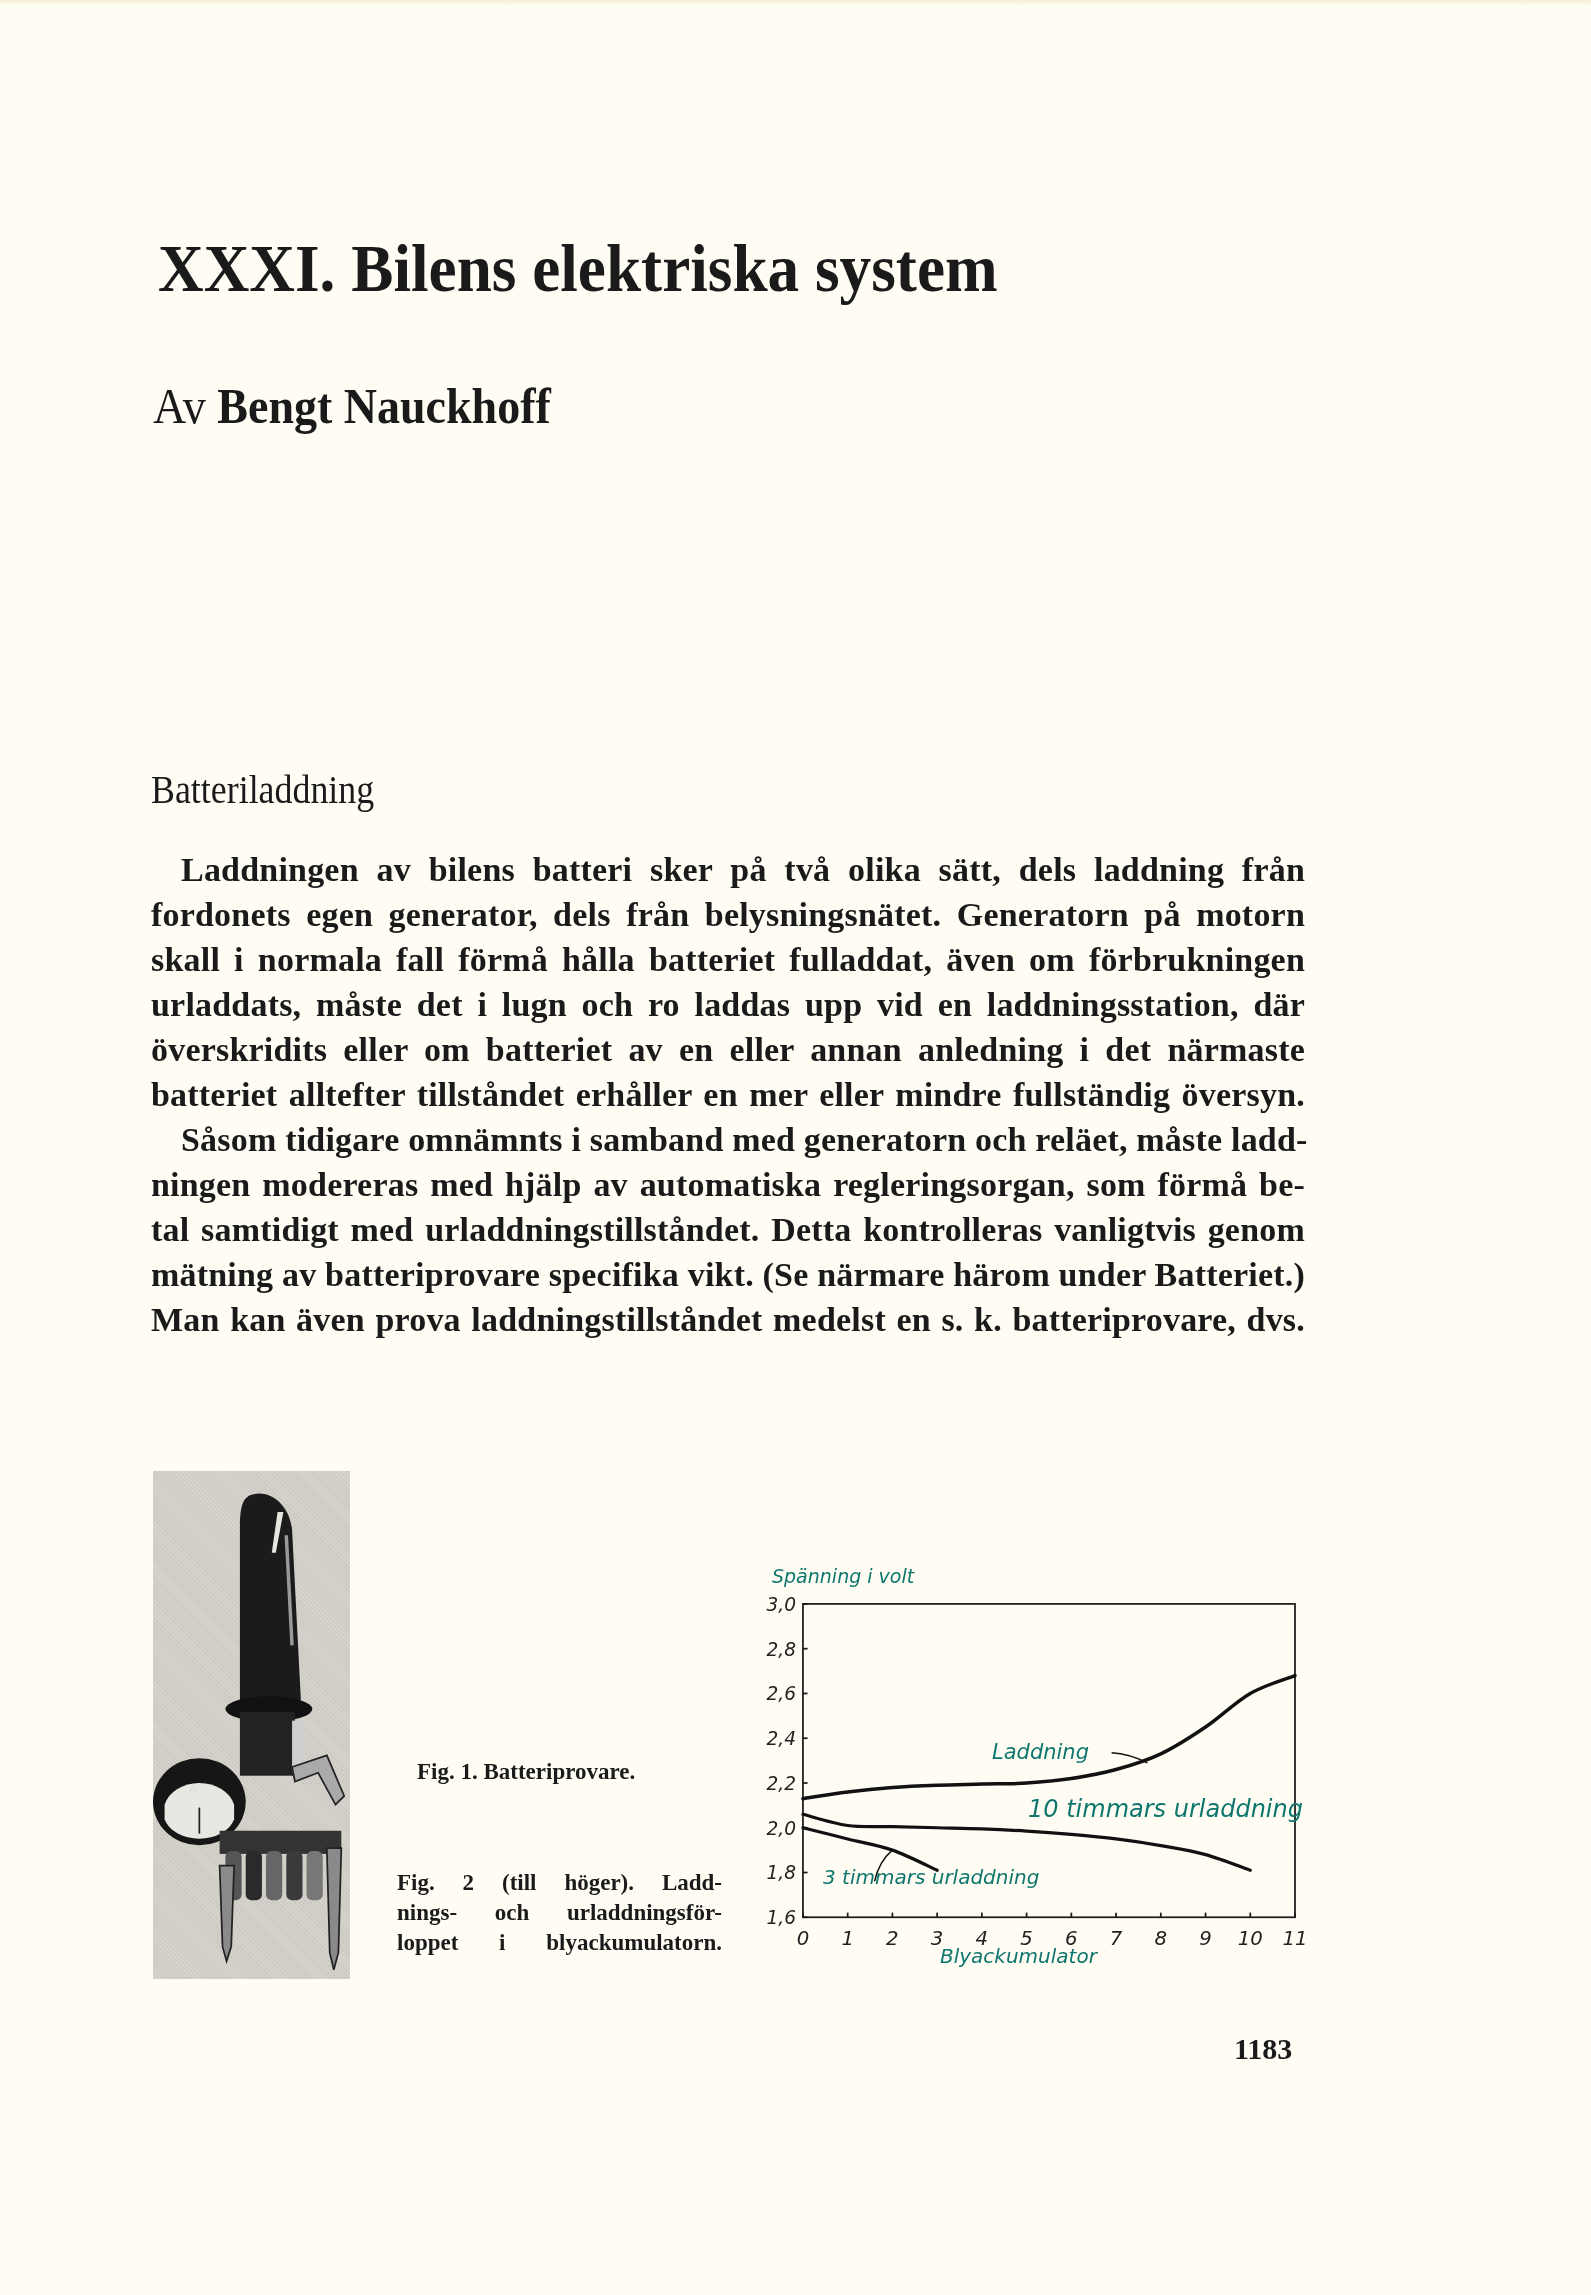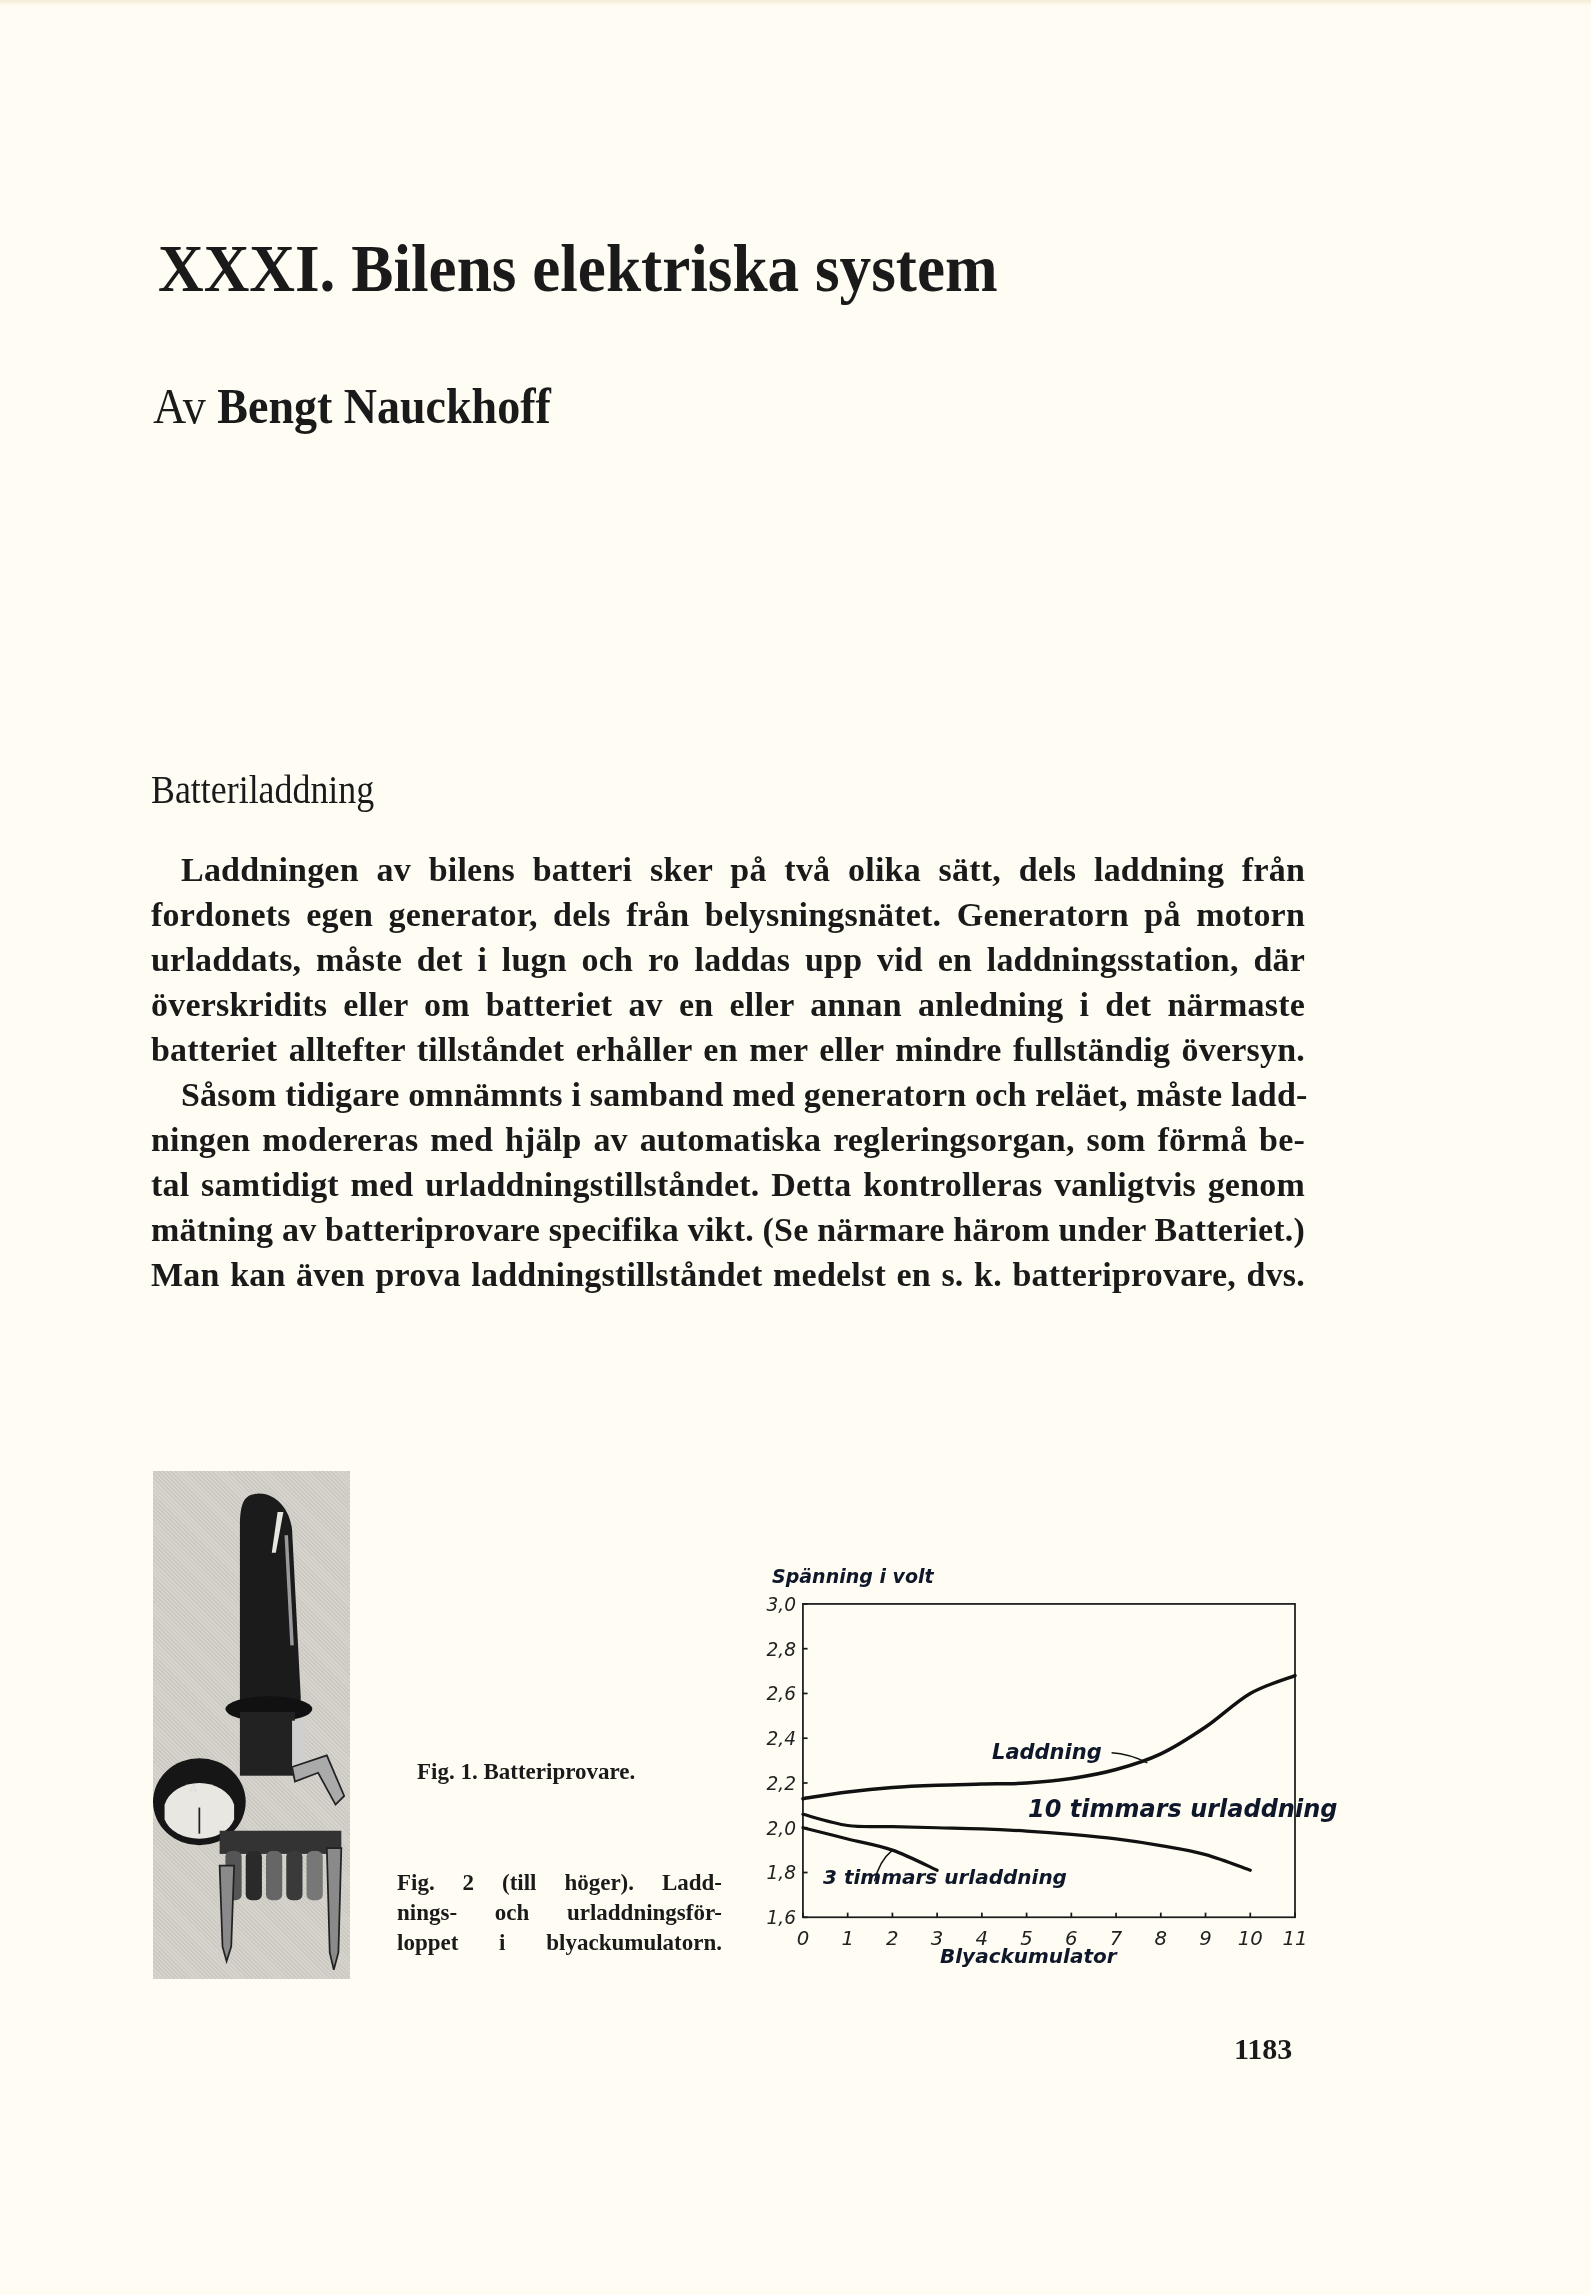--- a/index.html
+++ b/index.html
@@ -57,21 +57,21 @@
       font-size: 23px; font-weight: bold; line-height: 30px;
     }
     .fig2-caption div { white-space: nowrap; text-align: justify; text-align-last: justify; }
 
     .chart {
       position: absolute; left: 743px; top: 1543px; width: 569px; height: 441px;
     }
     .chart svg { position: absolute; left: 0; top: 0; }
     .chart-label {
       position: absolute; font-family: "DejaVu Sans", sans-serif;
-      font-style: italic; color: #0f172a; white-space: nowrap; font-weight: bold;
+      font-style: italic; color: #0f766e; white-space: nowrap;
     }
     .page-number {
       position: absolute; left: 1234px; top: 2032px;
       font-size: 30px; font-weight: bold;
     }
   </style>
 </head>
 <body>
 
 <div class="top-edge"></div>
@@ -81,20 +81,21 @@
 <div class="author">
   <span>Av</span>
   <b>Bengt Nauckhoff</b>
 </div>
 
 <div class="section-heading">Batteriladdning</div>
 
 <div class="body-text">
   <div class="line indent">Laddningen av bilens batteri sker på två olika sätt, dels laddning från</div>
   <div class="line">fordonets egen generator, dels från belysningsnätet. Generatorn på motorn</div>
+  <div class="line">skall i normala fall förmå hålla batteriet fulladdat, även om förbrukningen</div>
   <div class="line">urladdats, måste det i lugn och ro laddas upp vid en laddningsstation, där</div>
   <div class="line">överskridits eller om batteriet av en eller annan anledning i det närmaste</div>
   <div class="line">batteriet alltefter tillståndet erhåller en mer eller mindre fullständig översyn.</div>
   <div class="line indent">Såsom tidigare omnämnts i samband med generatorn och reläet, måste ladd-</div>
   <div class="line">ningen modereras med hjälp av automatiska regleringsorgan, som förmå be-</div>
   <div class="line">tal samtidigt med urladdningstillståndet. Detta kontrolleras vanligtvis genom</div>
   <div class="line">mätning av batteriprovare specifika vikt. (Se närmare härom under Batteriet.)</div>
   <div class="line">Man kan även prova laddningstillståndet medelst en s. k. batteriprovare, dvs.</div>
 </div>
 

